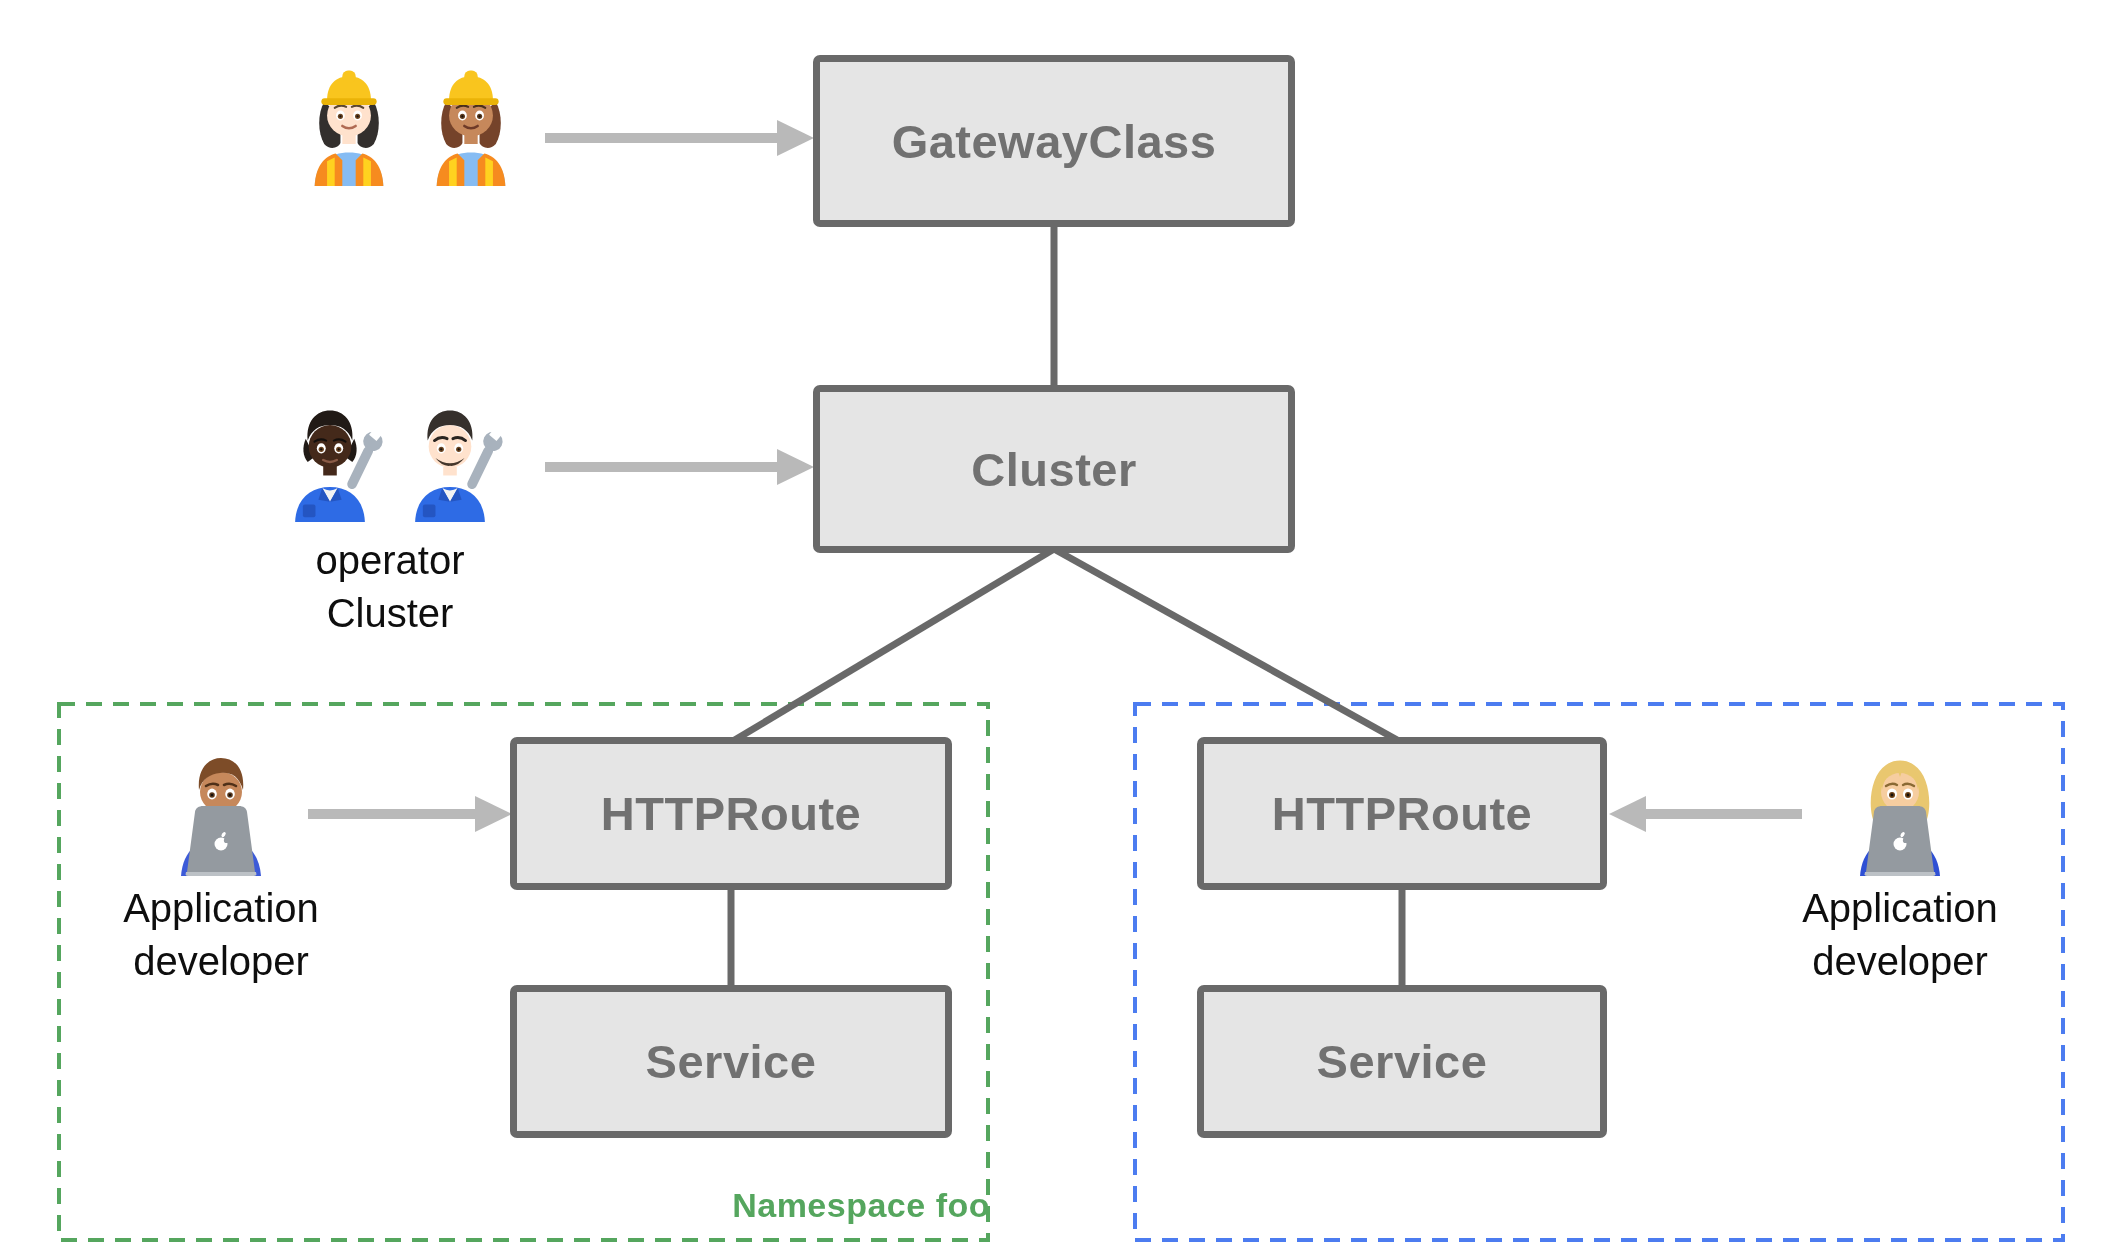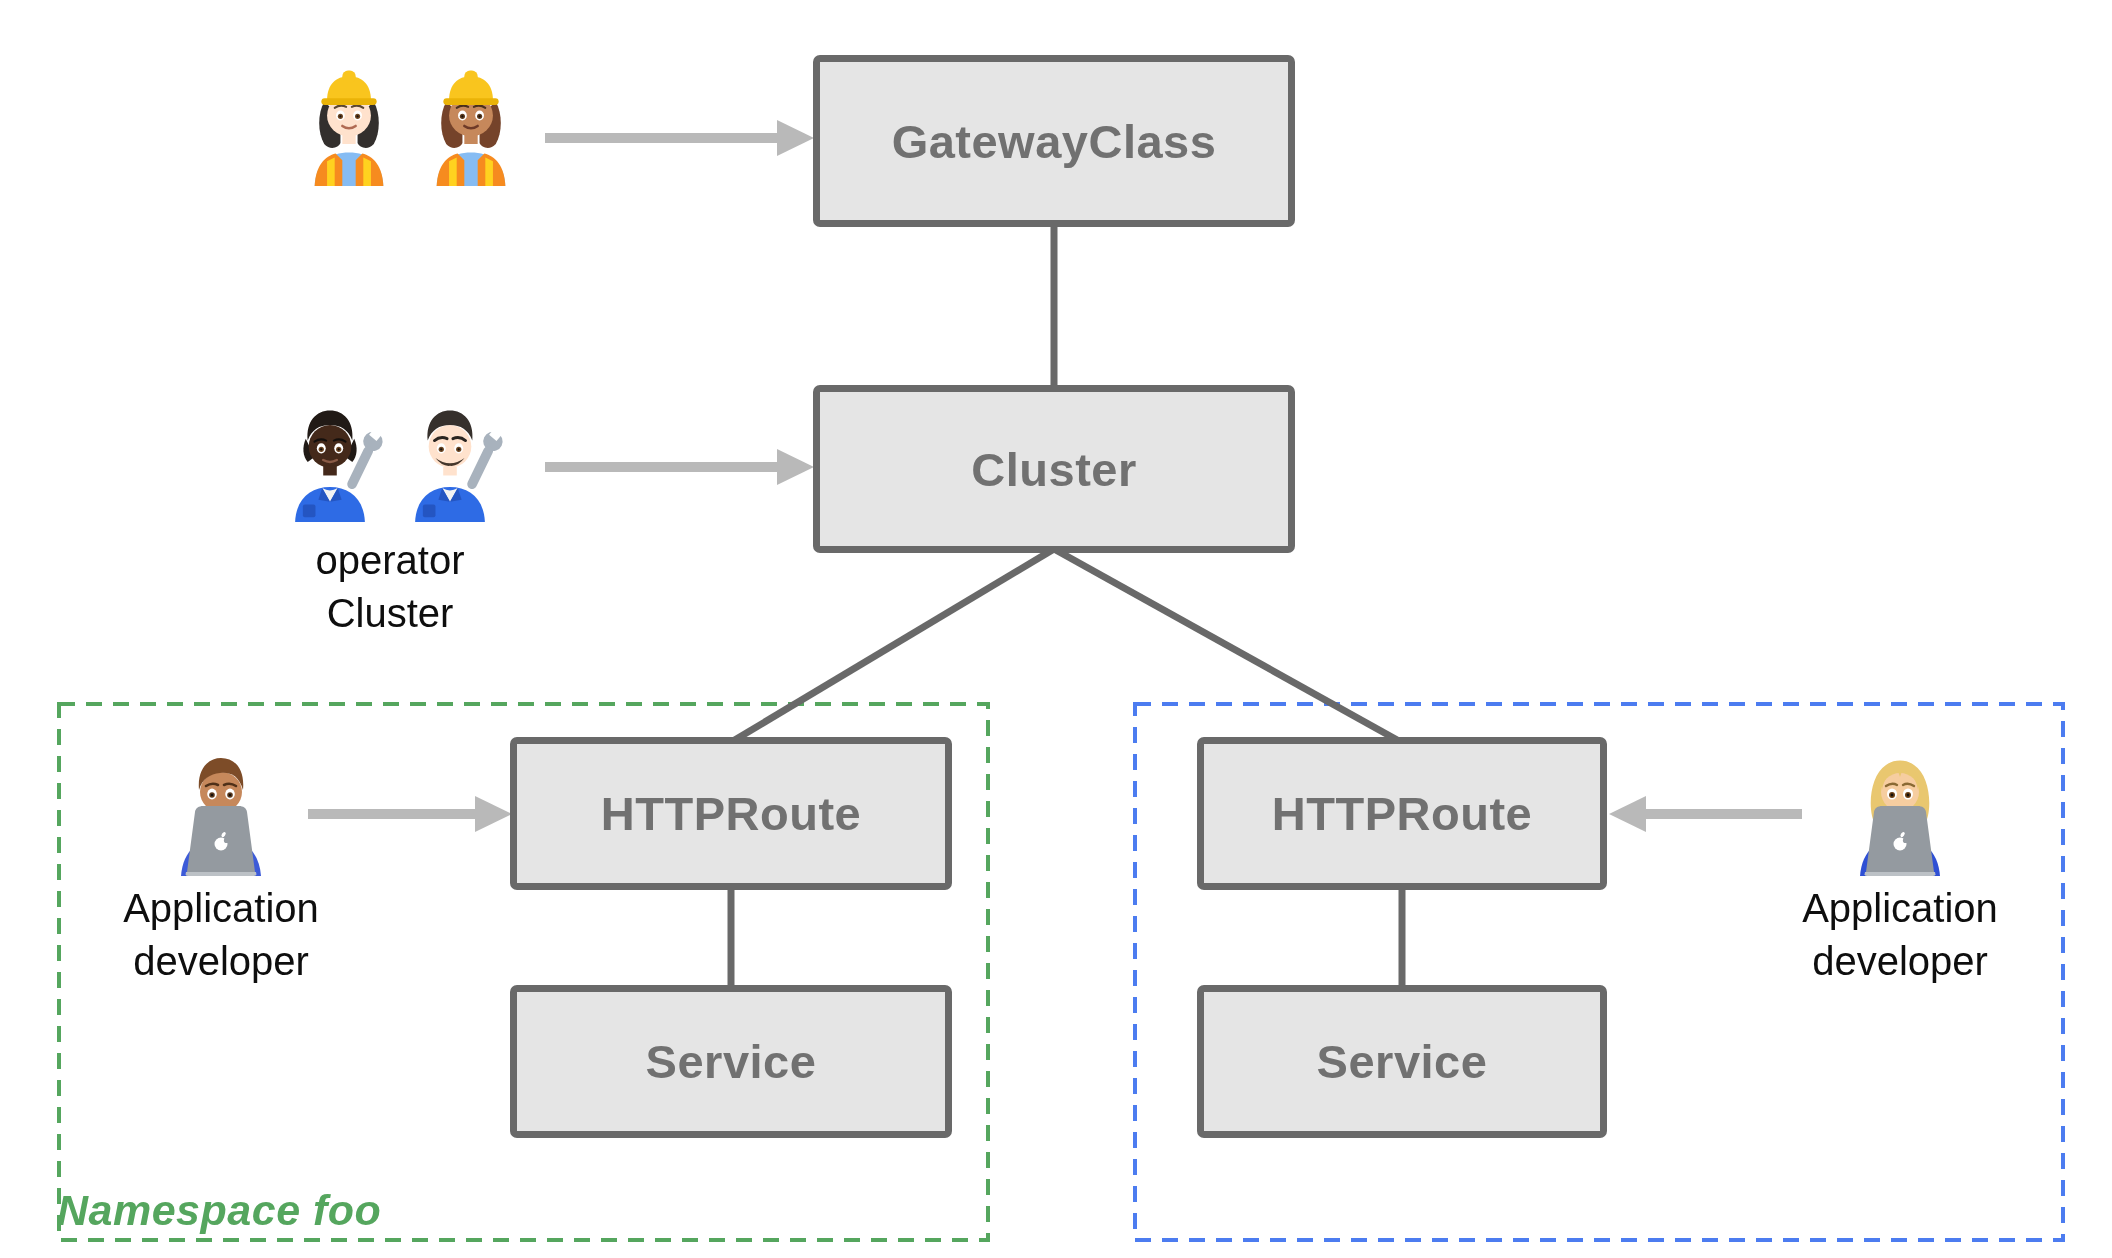--- a/index.html
+++ b/index.html
@@ -2,21 +2,21 @@
 <html><head>
 <meta charset="utf-8">
 <style>
   html,body{margin:0;padding:0;background:#ffffff;}
   #canvas{position:relative;width:2112px;height:1258px;background:#ffffff;overflow:hidden;
           font-family:"Liberation Sans",sans-serif;}
   #edges{position:absolute;left:0;top:0;z-index:0;}
   .node{position:absolute;z-index:2;box-sizing:border-box;border:7px solid #696969;border-radius:7px;
         background:#e5e5e5;display:flex;align-items:center;justify-content:center;
         font-weight:700;font-size:47px;color:#717171;letter-spacing:0.5px;}
-  .ns-label{position:absolute;z-index:3;font-weight:700;font-size:43px;text-align:left;letter-spacing:0.5px;font-style:italic;}
+  .ns-label{position:absolute;z-index:3;font-weight:700;font-size:34px;text-align:right;letter-spacing:0.5px;}
   .ns-label.foo{color:#55a65e;}
   .ns-label.bar{color:#4c7cf0;}
   .persona-label{position:absolute;z-index:3;font-size:40px;line-height:53px;color:#0e0e0e;text-align:center;}
   .emoji{position:absolute;z-index:3;}
   .emoji svg{display:block;width:100%;height:100%;}
 </style>
 </head>
 <body>
 
 <div id="canvas">

